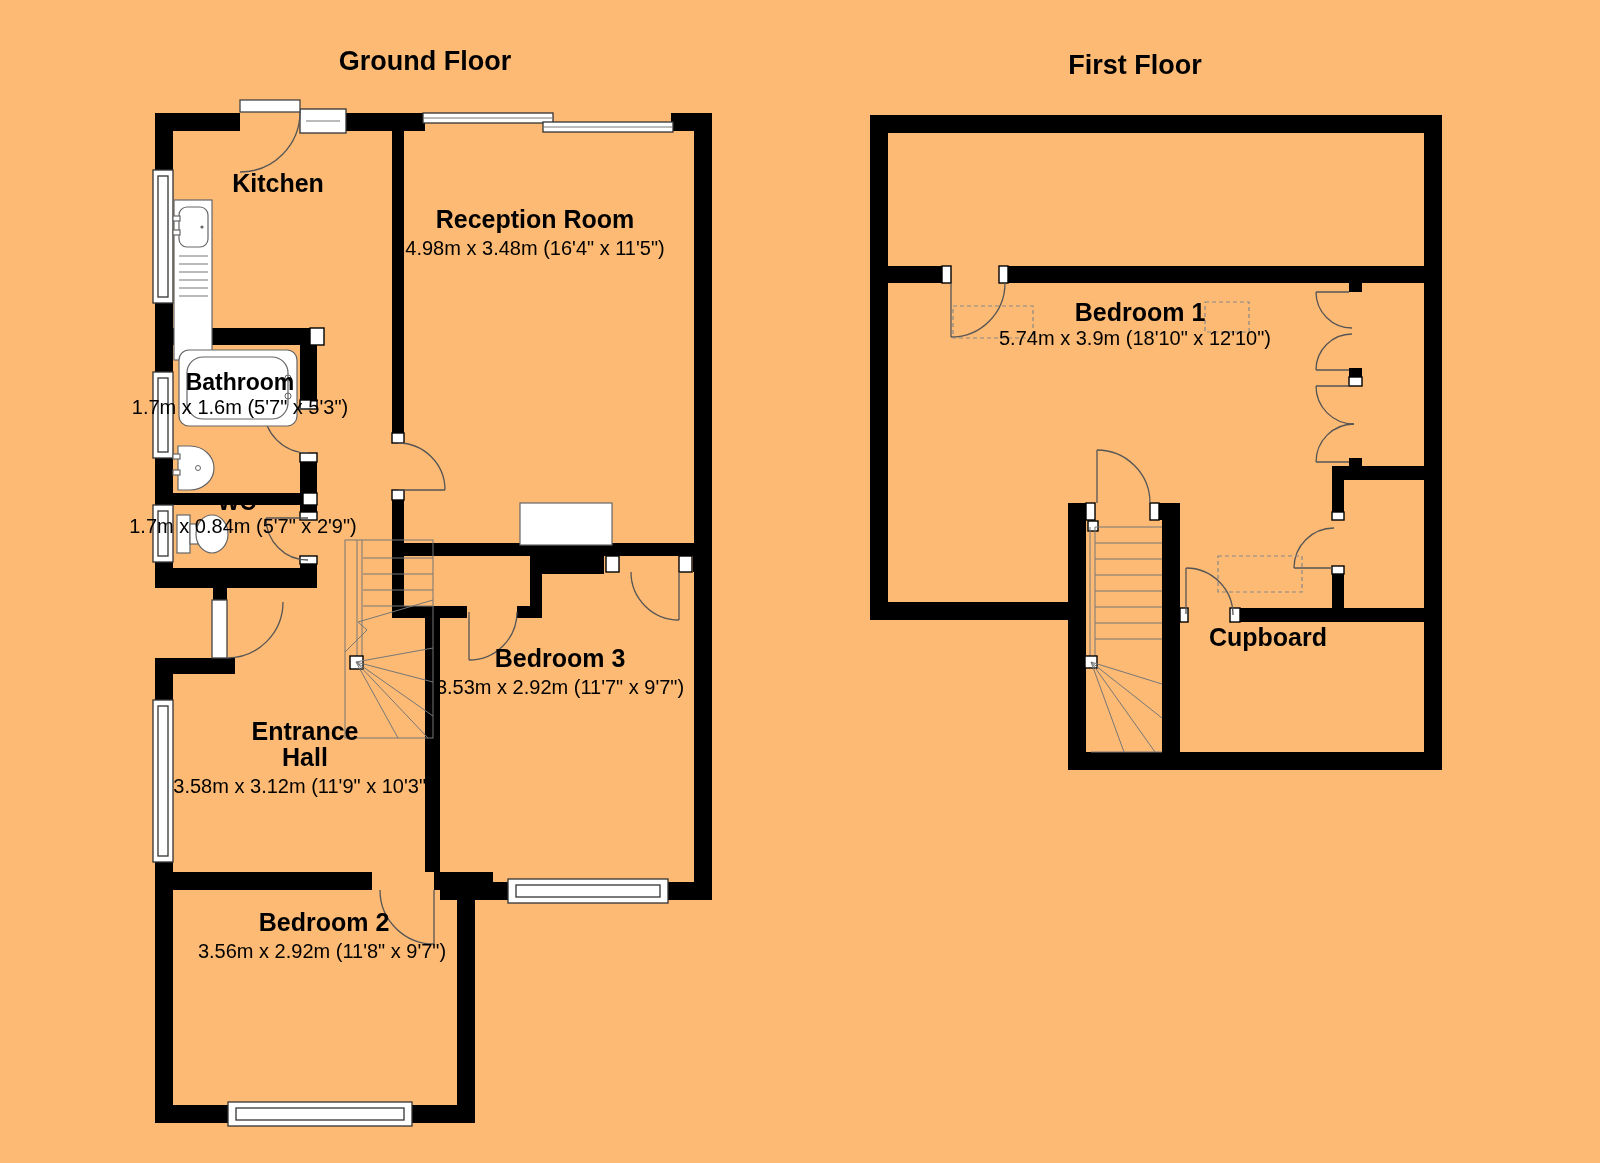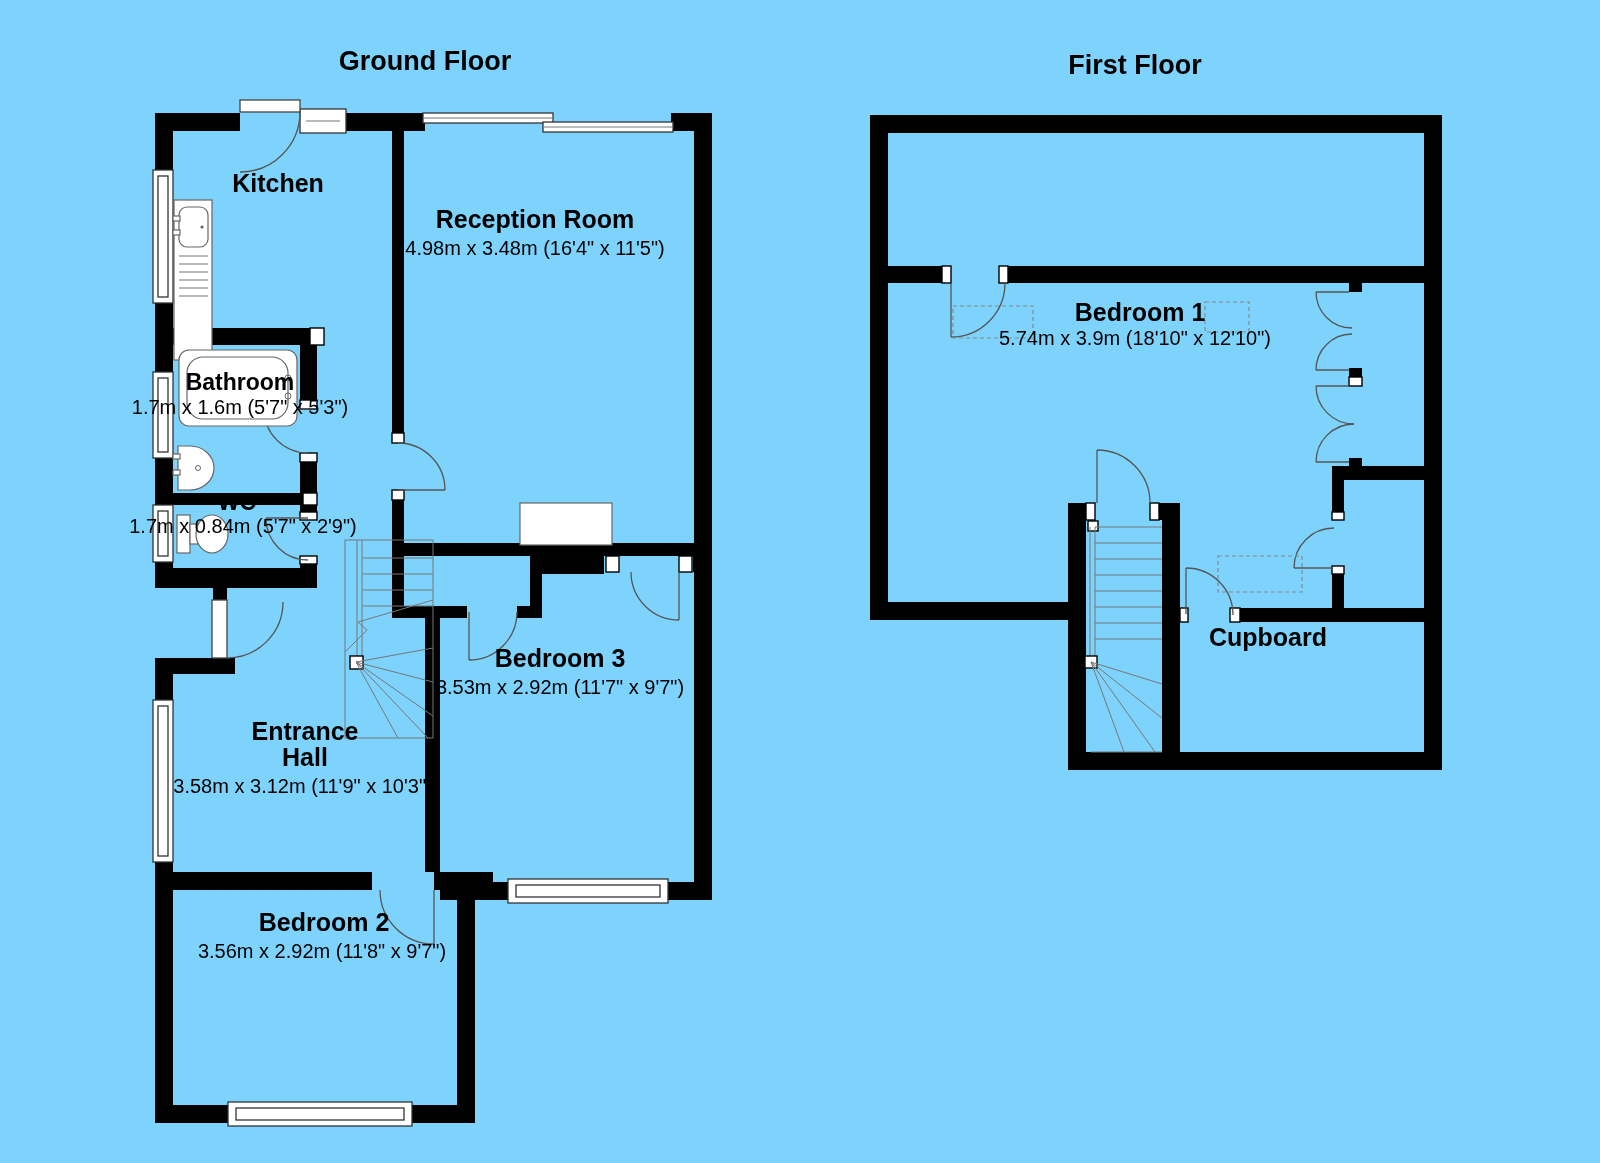--- a/index.html
+++ b/index.html
@@ -1,16 +1,16 @@
 <!DOCTYPE html>
 <html><head>
 <meta charset="utf-8">
 <style>
   html,body{margin:0;padding:0;background:#fff;}
-  .page{width:1600px;height:1163px;position:relative;background:#7dd3fc;overflow:hidden;}
+  .page{width:1600px;height:1163px;position:relative;background:#fdba74;overflow:hidden;}
   svg{display:block;}
   .w{fill:#000;}
   .jamb{fill:#fff;stroke:#000;stroke-width:1.4;}
   .thin{fill:none;stroke:#555;stroke-width:1.3;}
   .thin2{fill:none;stroke:#777;stroke-width:1;}
   .win{fill:#fff;stroke:#333;stroke-width:1.3;}
   .leaf{fill:#fff;stroke:#444;stroke-width:1.3;}
   .dash{fill:none;stroke:#888;stroke-width:1.2;stroke-dasharray:4 3;}
   .furn{fill:#fff;stroke:#666;stroke-width:1.2;}
   .title{font:bold 27px "Liberation Sans",sans-serif;fill:#000;text-anchor:middle;}

